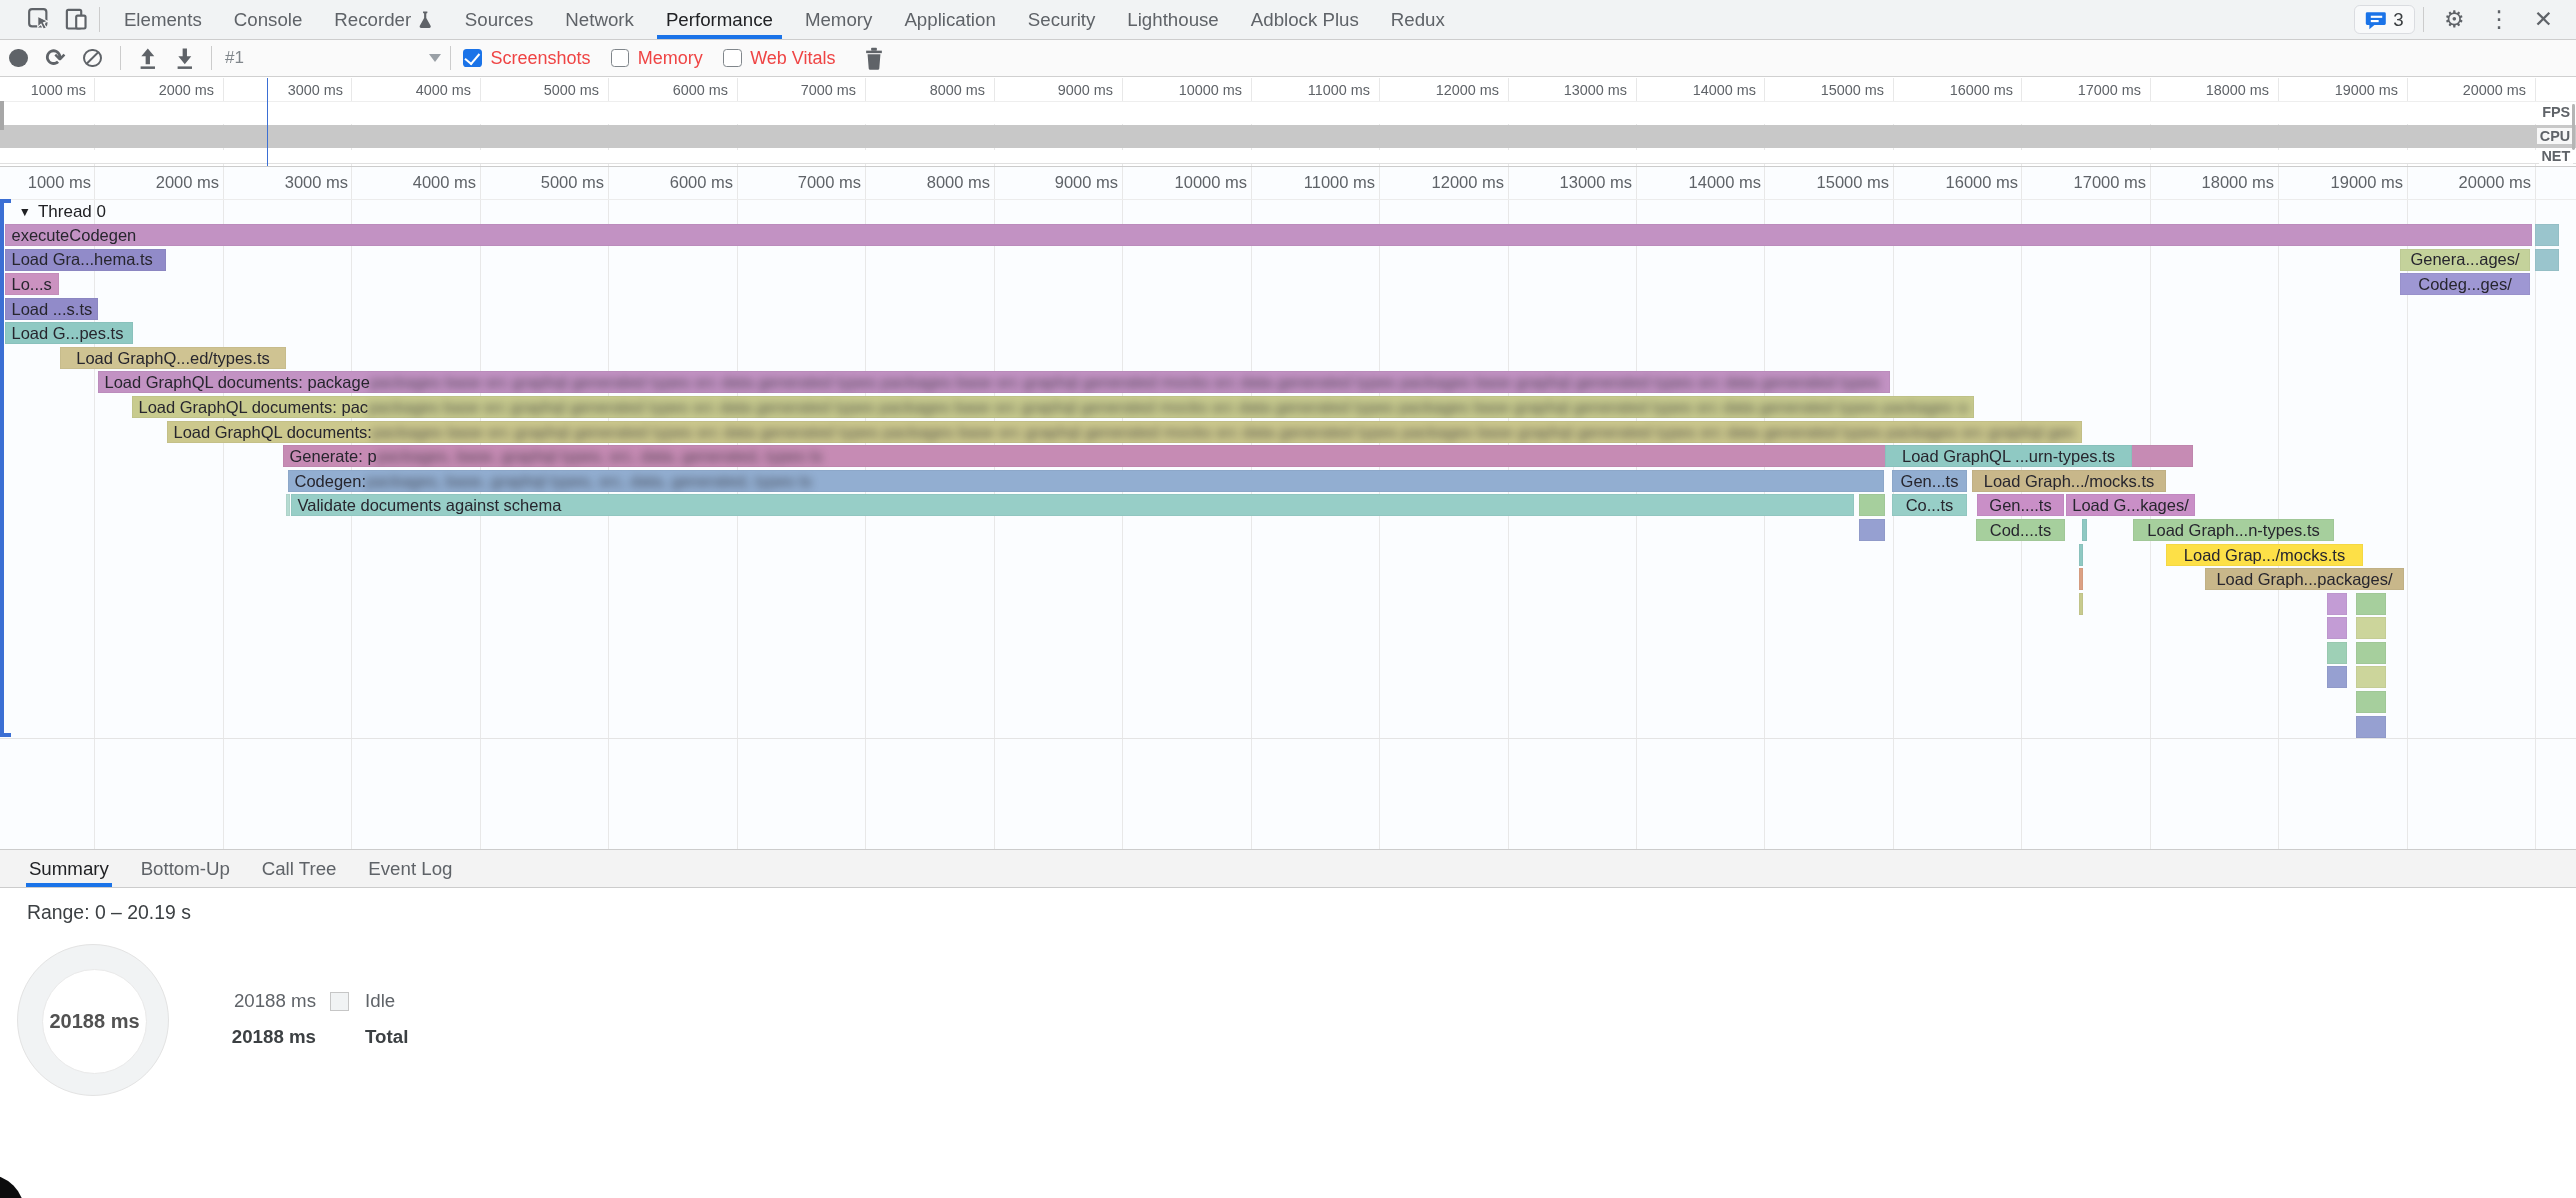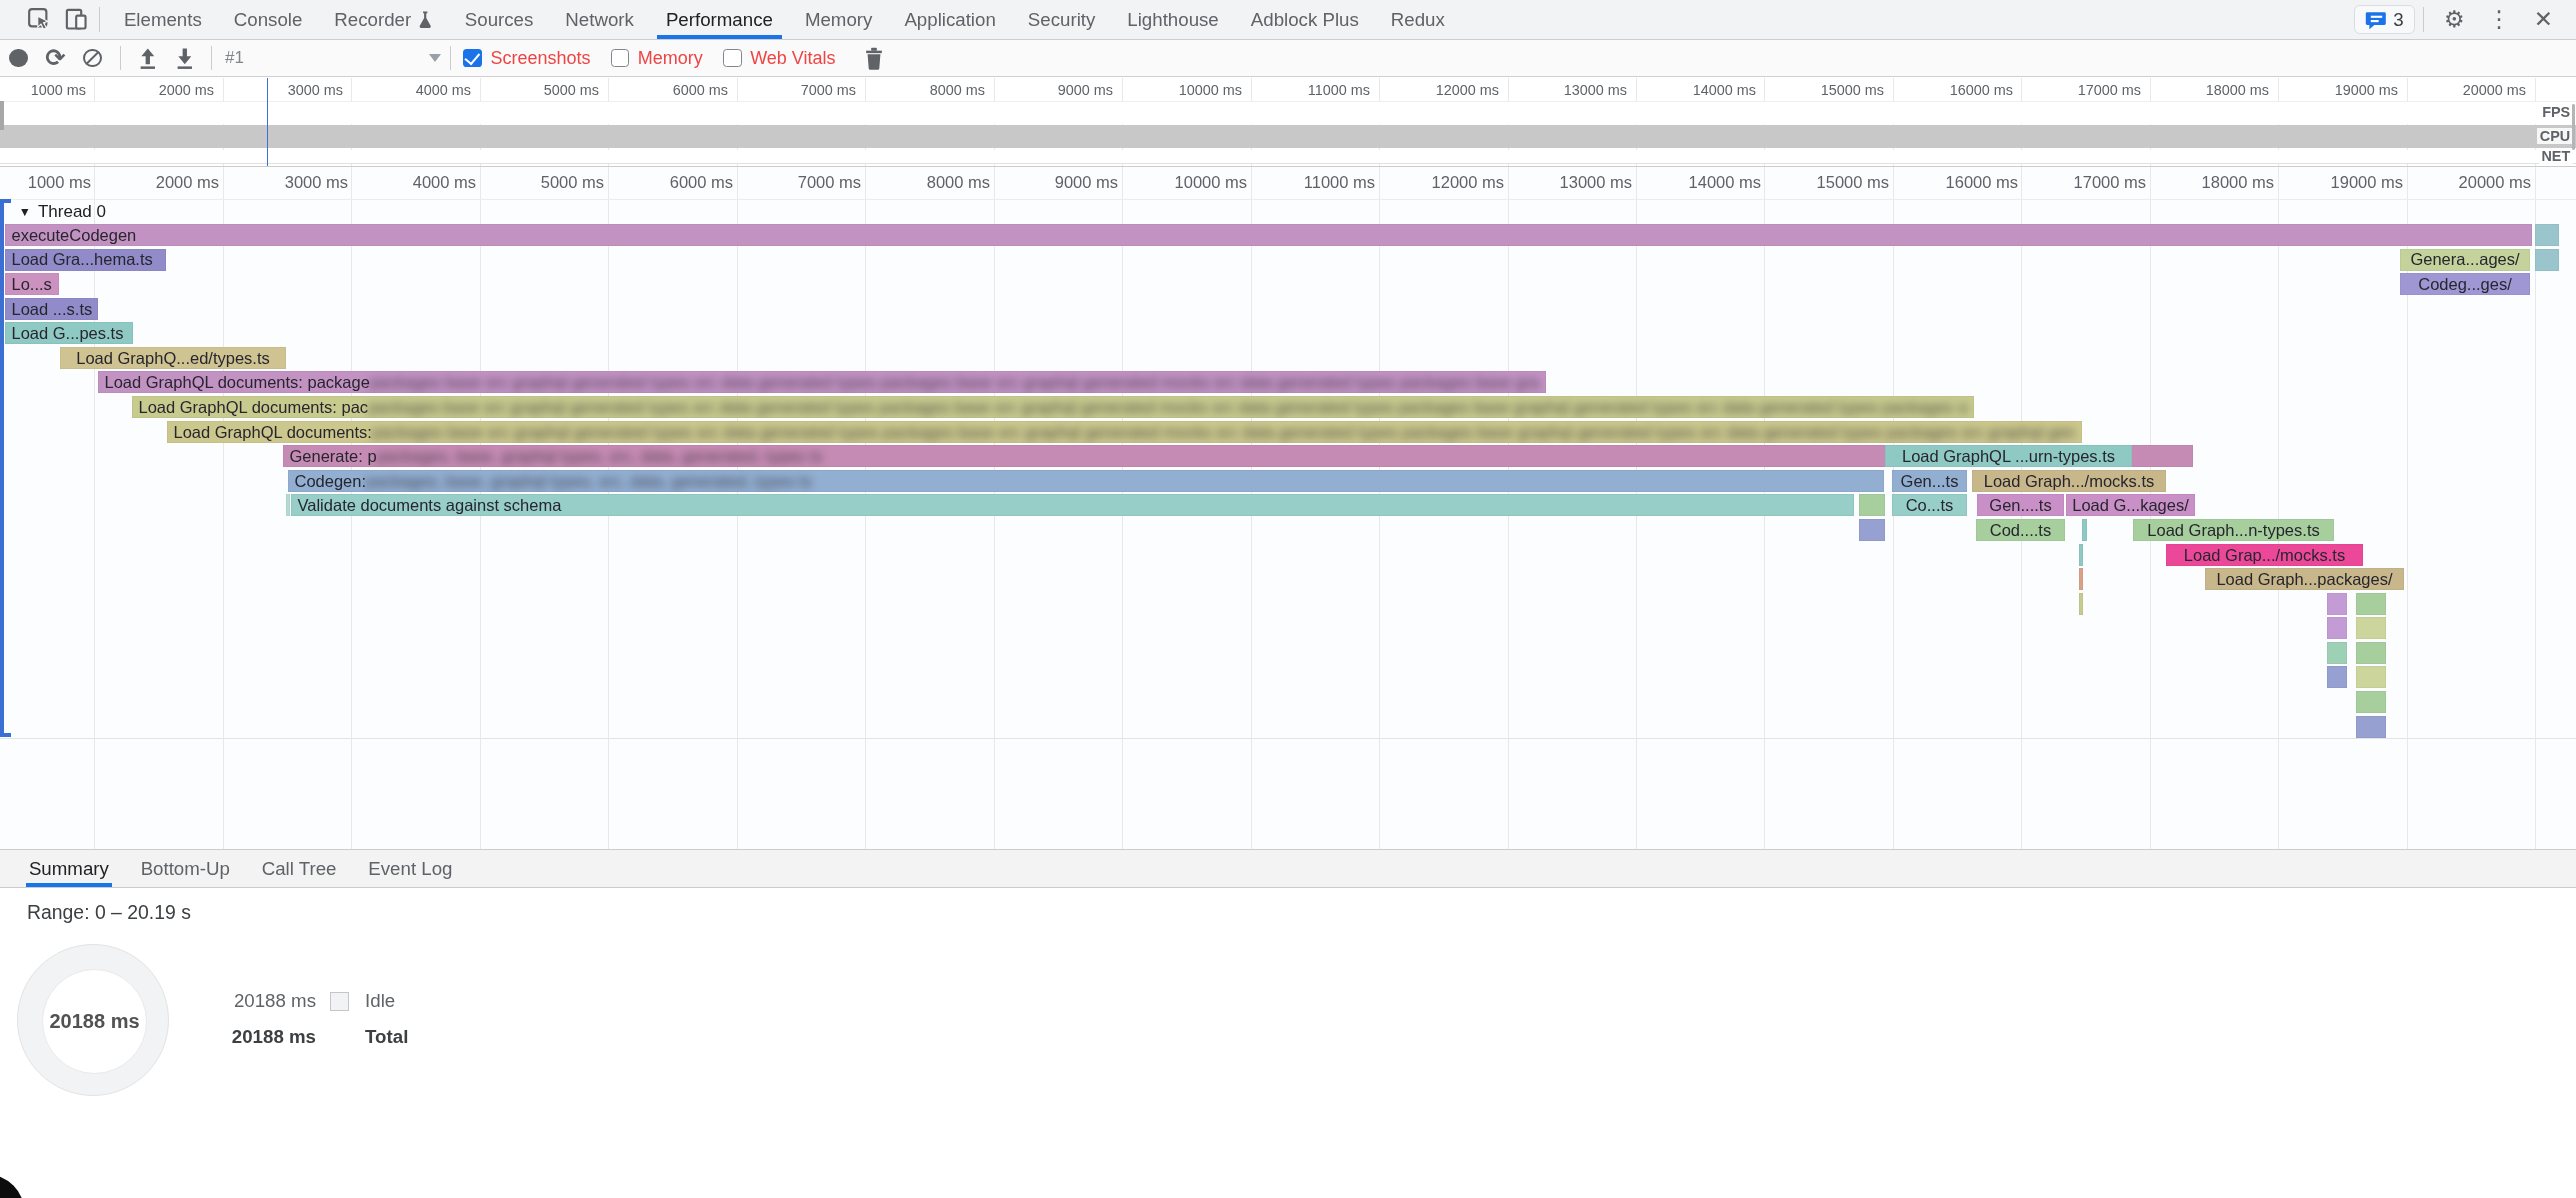--- a/index.html
+++ b/index.html
@@ -372,21 +372,21 @@
         </div>
         <div class="bar pad" style="left: 5px; width: 93px; top: 74px; background: rgb(145, 139, 201);">
           <span>Load ...s.ts</span>
         </div>
         <div class="bar pad" style="left: 5px; width: 128px; top: 98px; background: rgb(143, 201, 195);">
           <span>Load G...pes.ts</span>
         </div>
         <div class="bar pad center" style="left: 60px; width: 226px; top: 123px; background: rgb(207, 195, 146);">
           <span>Load GraphQ...ed/types.ts</span>
         </div>
-        <div class="bar pad" style="left: 98px; width: 1448px; top: 147px; background: rgb(194, 146, 195);">
+        <div class="bar pad" style="left: 98px; width: 1792px; top: 147px; background: rgb(194, 146, 195);">
           <span>Load GraphQL documents: package</span>
           <span class="blur grow">packages base src graphql generated types src data generated types packages base src graphql generated mocks src data generated types packages base graphql generated types src data generated types packages src graphql generated types</span>
         </div>
         <div class="bar pad" style="left: 132px; width: 1842px; top: 172px; background: rgb(200, 203, 142);">
           <span>Load GraphQL documents: pac</span>
           <span class="blur grow">packages base src graphql generated types src data generated types packages base src graphql generated mocks src data generated types packages base graphql generated types src data generated types packages src graphql generated types</span>
         </div>
         <div class="bar pad" style="left: 167px; width: 1915px; top: 197px; background: rgb(204, 200, 141);">
           <span>Load GraphQL documents:</span>
           <span class="blur grow">packages base src graphql generated types src data generated types packages base src graphql generated mocks src data generated types packages base graphql generated types src data generated types packages src graphql generated types</span>
@@ -424,21 +424,21 @@
         </div>
         <div class="bar" style="left: 1859px; width: 26px; top: 295px; background: rgb(150, 160, 209);"></div>
         <div class="bar pad center" style="left: 1976px; width: 89px; top: 295px; background: rgb(166, 207, 157);">
           <span>Cod....ts</span>
         </div>
         <div class="bar" style="left: 2082px; width: 5px; top: 295px; background: rgb(143, 201, 195);"></div>
         <div class="bar pad center" style="left: 2133px; width: 201px; top: 295px; background: rgb(166, 207, 157);">
           <span>Load Graph...n-types.ts</span>
         </div>
         <div class="bar" style="left: 2079px; width: 3.6px; top: 320px; background: rgb(143, 201, 195);"></div>
-        <div class="bar pad center" style="left: 2166px; width: 197px; top: 320px; background: #ec4899;">
+        <div class="bar pad center" style="left: 2166px; width: 197px; top: 320px; background: #fde047;">
           <span>Load Grap.../mocks.ts</span>
         </div>
         <div class="bar" style="left: 2079px; width: 3.6px; top: 344px; background: rgb(220, 161, 132);"></div>
         <div class="bar pad center" style="left: 2205px; width: 199px; top: 344px; background: rgb(200, 183, 138);">
           <span>Load Graph...packages/</span>
         </div>
         <div class="bar" style="left: 2079px; width: 3.6px; top: 369px; background: rgb(200, 203, 142);"></div>
         <div class="bar" style="left: 2327px; width: 20px; top: 369px; background: rgb(195, 156, 213);"></div>
         <div class="bar" style="left: 2356px; width: 29.5px; top: 369px; background: rgb(166, 207, 157);"></div>
         <div class="bar" style="left: 2327px; width: 20px; top: 393px; background: rgb(195, 156, 213);"></div>

